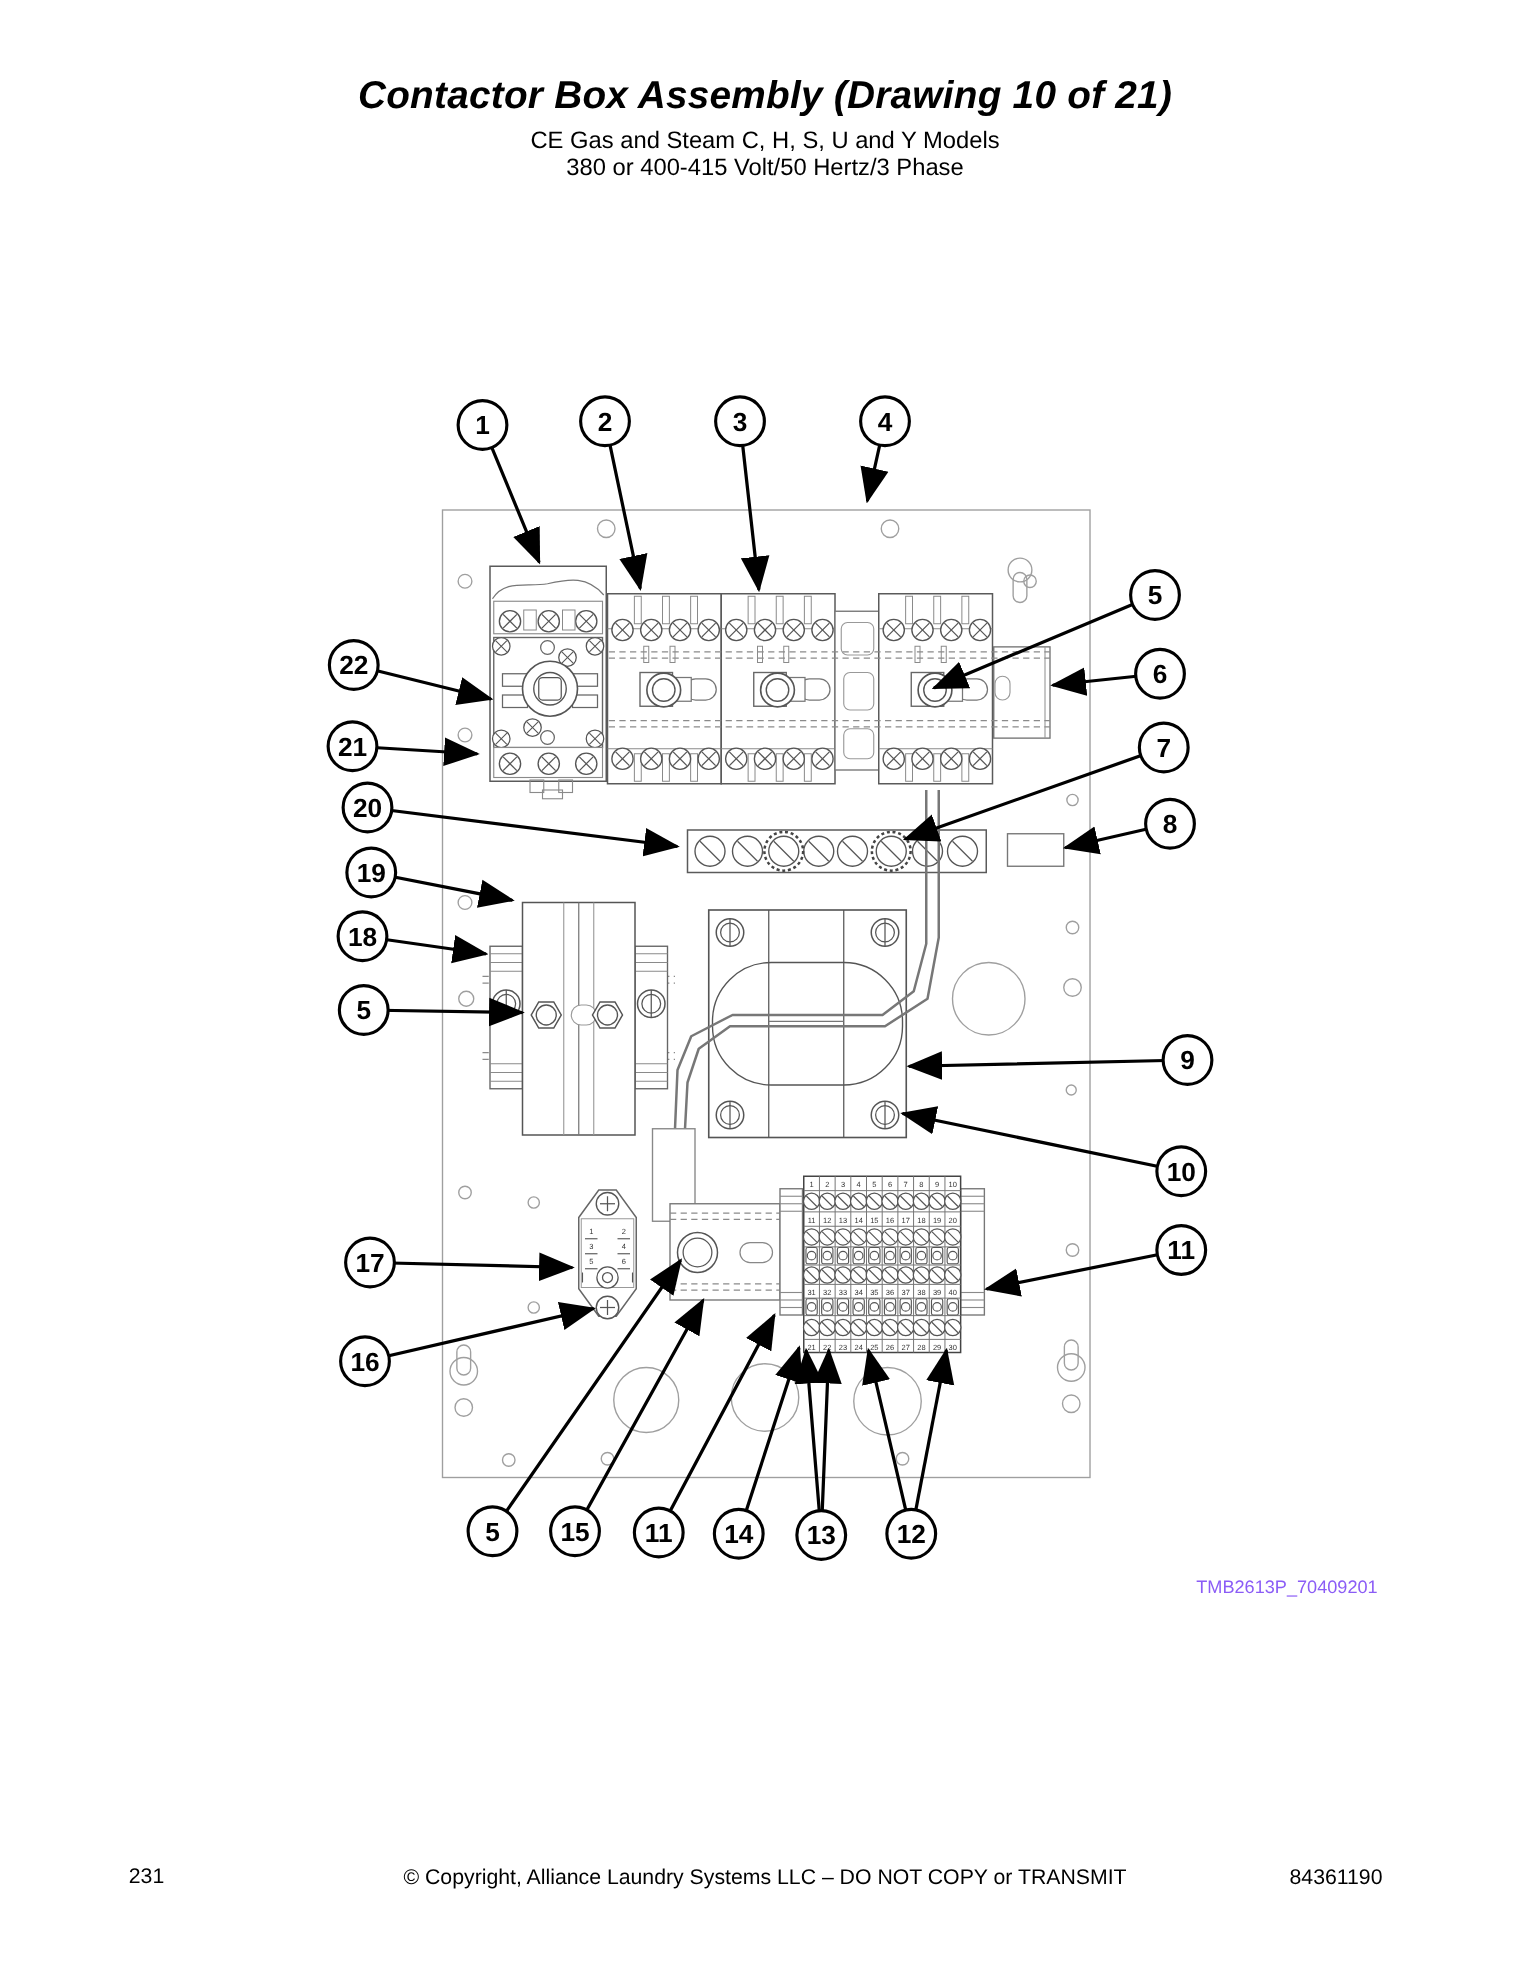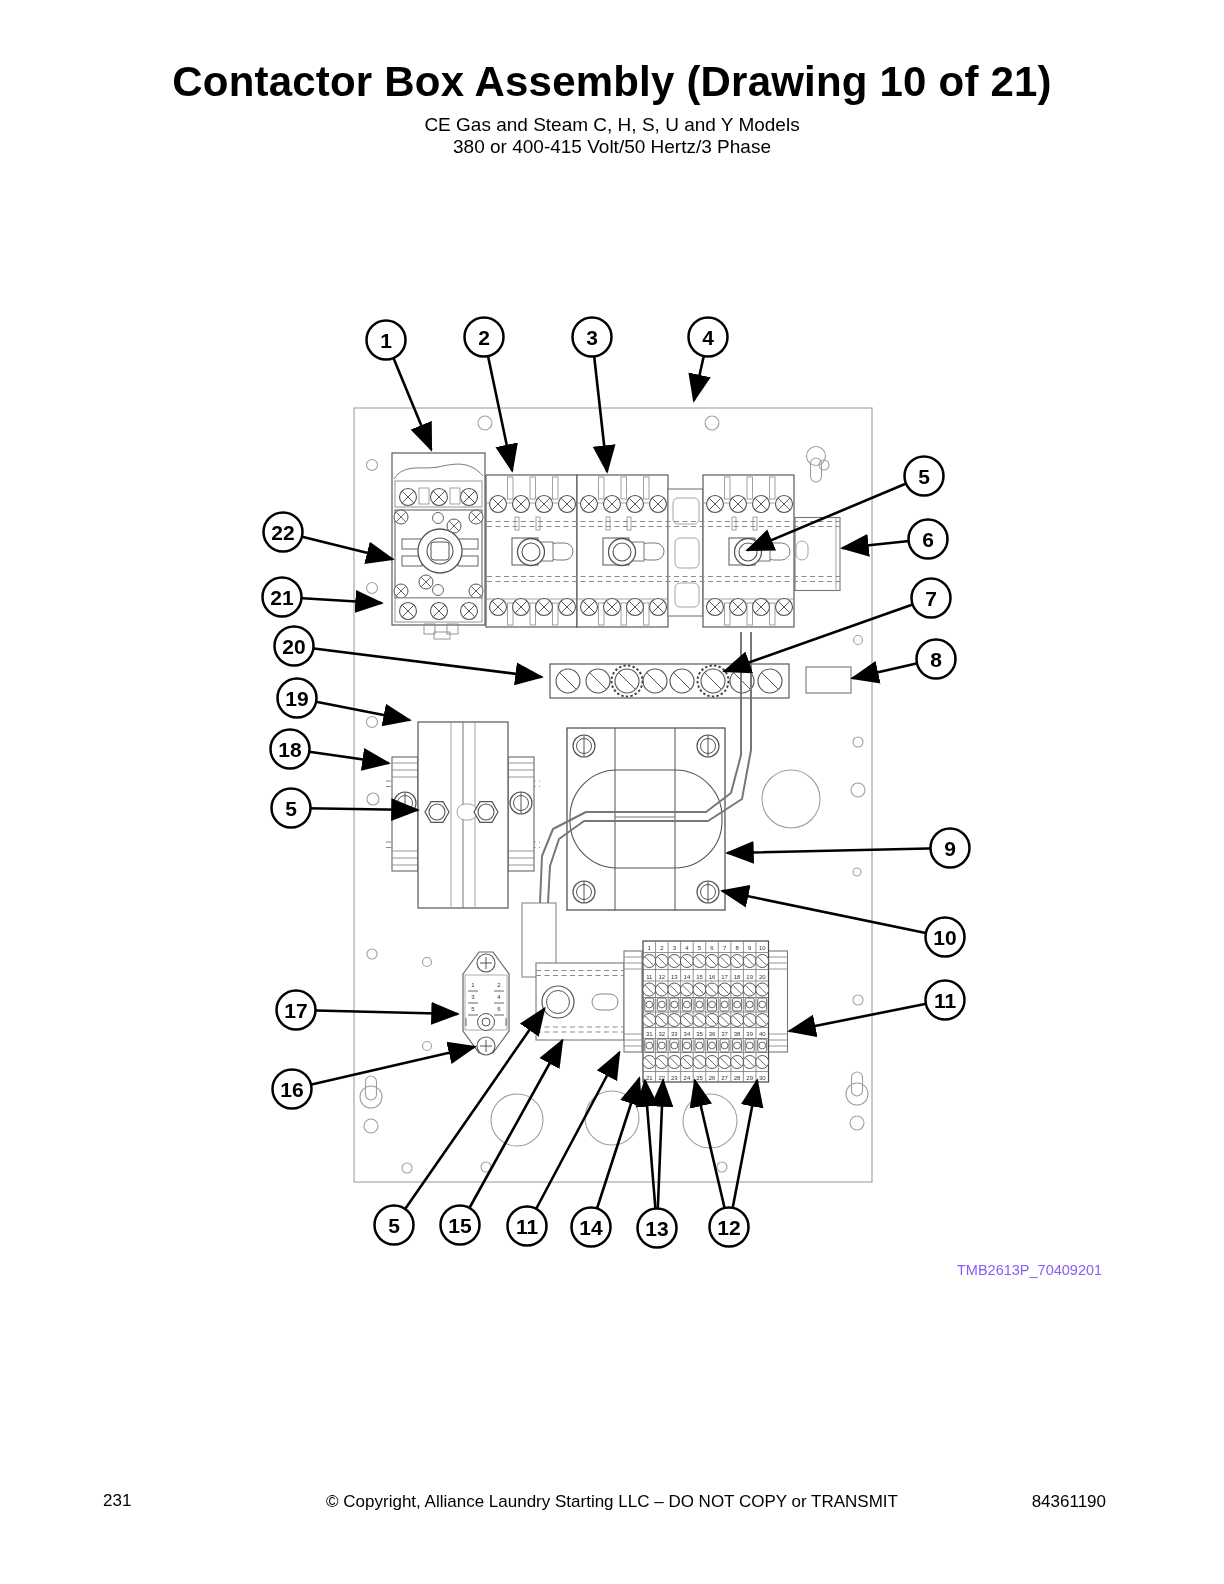--- a/index.html
+++ b/index.html
@@ -1,19 +1,19 @@
 <!DOCTYPE html>
 <html><head>
 <meta charset="utf-8">
 <style>
   html,body{margin:0;padding:0;background:#e8e8e8;}
   .page{position:relative;width:1224px;height:1584px;background:#ffffff;margin:0 auto;
         font-family:"Liberation Sans", sans-serif;color:#000;overflow:hidden;}
   header{position:absolute;top:58px;left:0;right:0;text-align:center;}
-  h1{margin:0 0 8px 0;font-size:42px;font-weight:bold;letter-spacing:0.2px;}
+  h1{margin:0 0 8px 0;font-size:31px;font-weight:bold;letter-spacing:0.2px;font-style:italic;}
   .sub{font-size:19px;line-height:22px;}
   svg.diagram{position:absolute;left:0;top:0;font-family:"Liberation Sans", sans-serif;}
   .tmb{position:absolute;left:957px;top:1262px;font-size:14.5px;color:#8b5cf6;}
   .footer-pg{position:absolute;left:103px;top:1491px;font-size:17px;}
   .footer-cp{position:absolute;left:0;right:0;top:1492px;text-align:center;font-size:17px;}
   .footer-dn{position:absolute;right:118px;top:1492px;font-size:17px;}
   .callout-text{font-size:21px;font-weight:bold;fill:#000;text-anchor:middle;}
 </style>
 </head>
 <body>
@@ -584,17 +584,17 @@
         <circle cx="729" cy="1227" r="19.5" fill="#fff" stroke="#000" stroke-width="2.5"></circle>
         <text class="callout-text" x="729" y="1234.5">12</text>
       </g>
     </g>
   </svg>
 
   <div class="tmb">TMB2613P_70409201</div>
 
   <div>
     <span class="footer-pg">231</span>
-    <span class="footer-cp">© Copyright, Alliance Laundry Starting LLC – DO NOT COPY or TRANSMIT</span>
+    <span class="footer-cp">© Copyright, Alliance Laundry Systems LLC – DO NOT COPY or TRANSMIT</span>
     <span class="footer-dn">84361190</span>
   </div>
 
 </div>
 
 </body></html>

